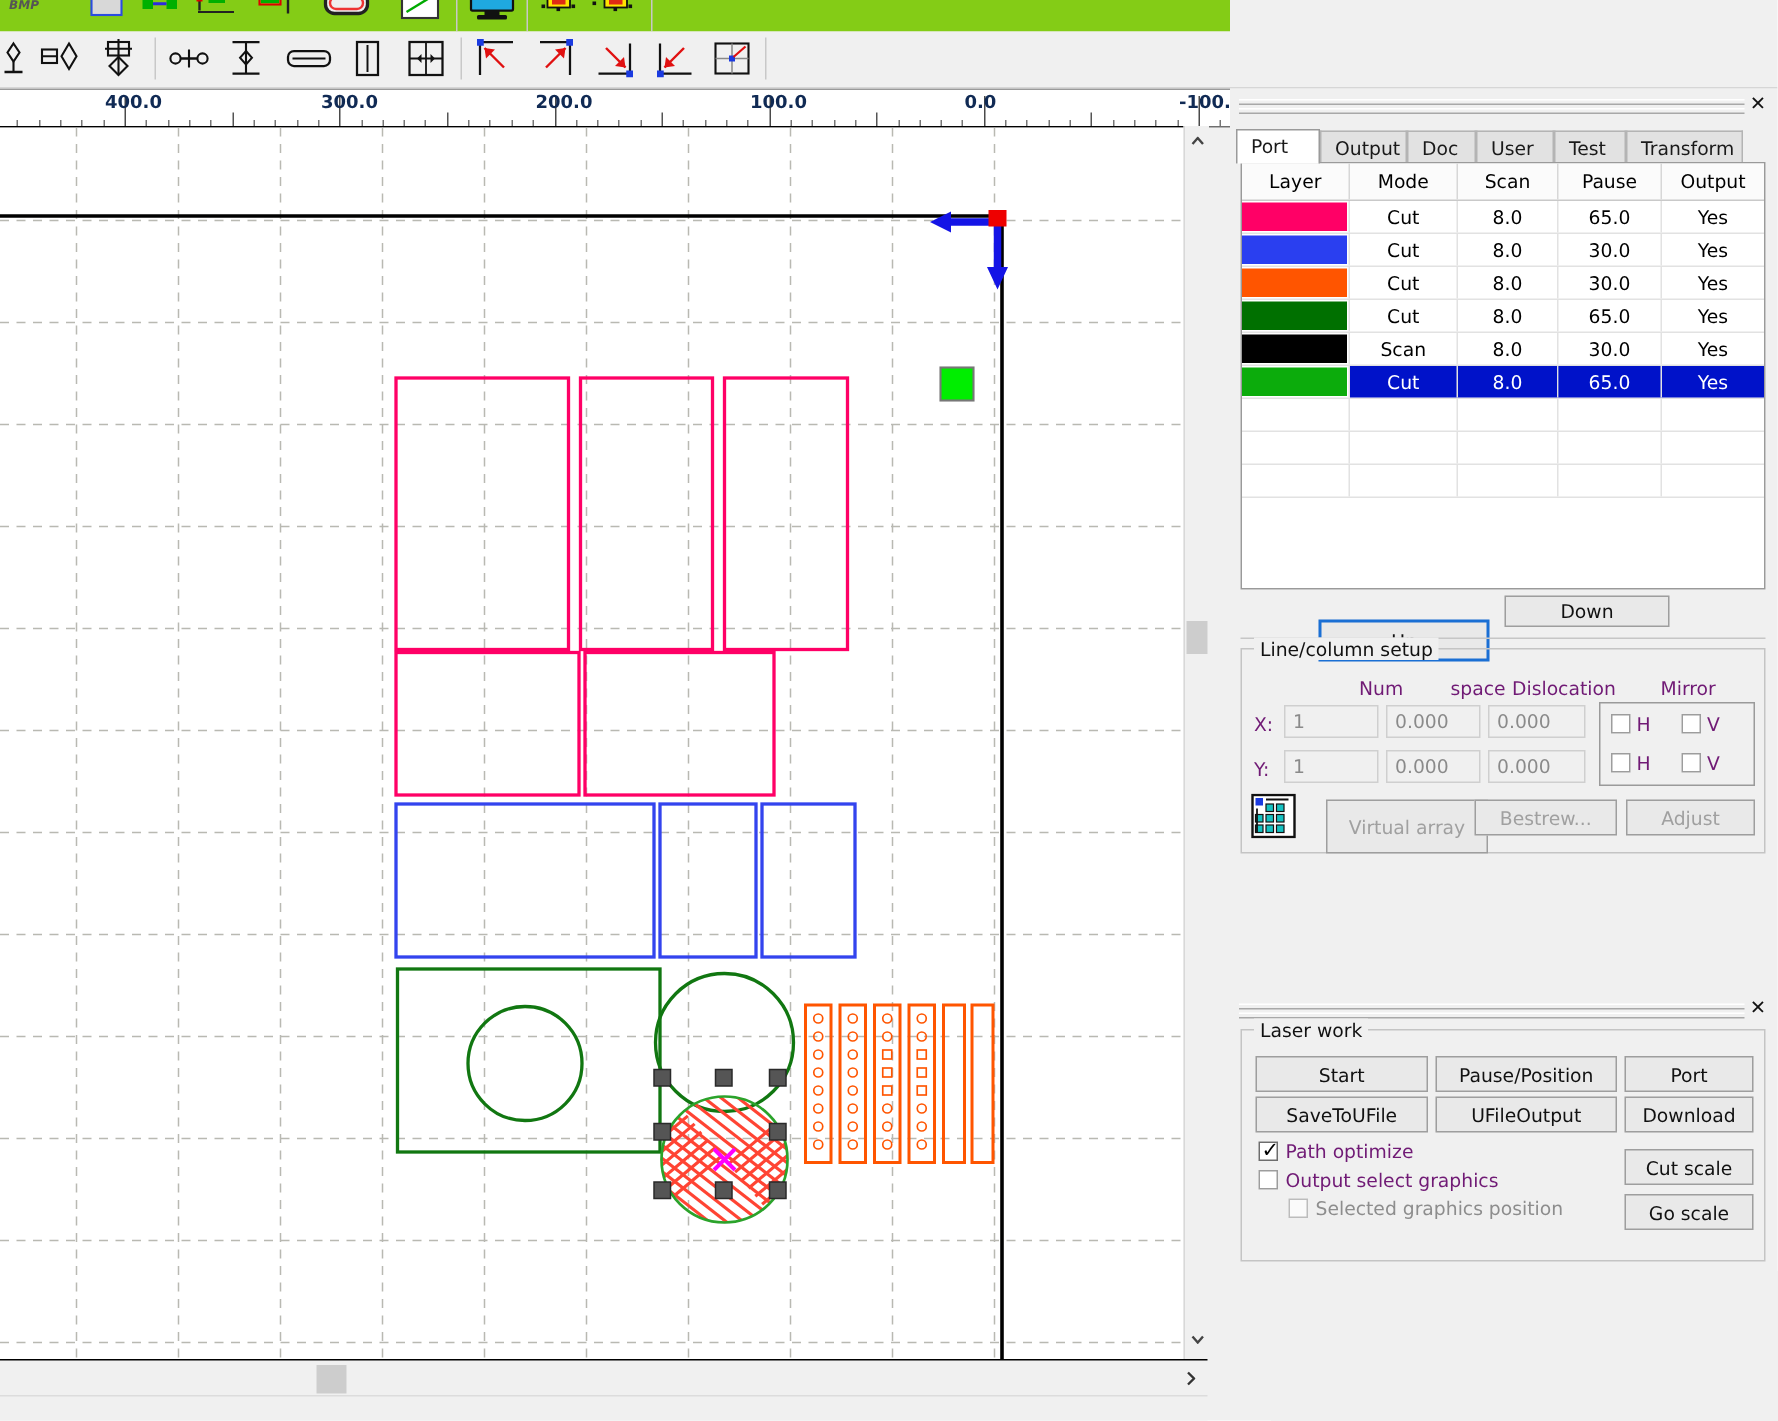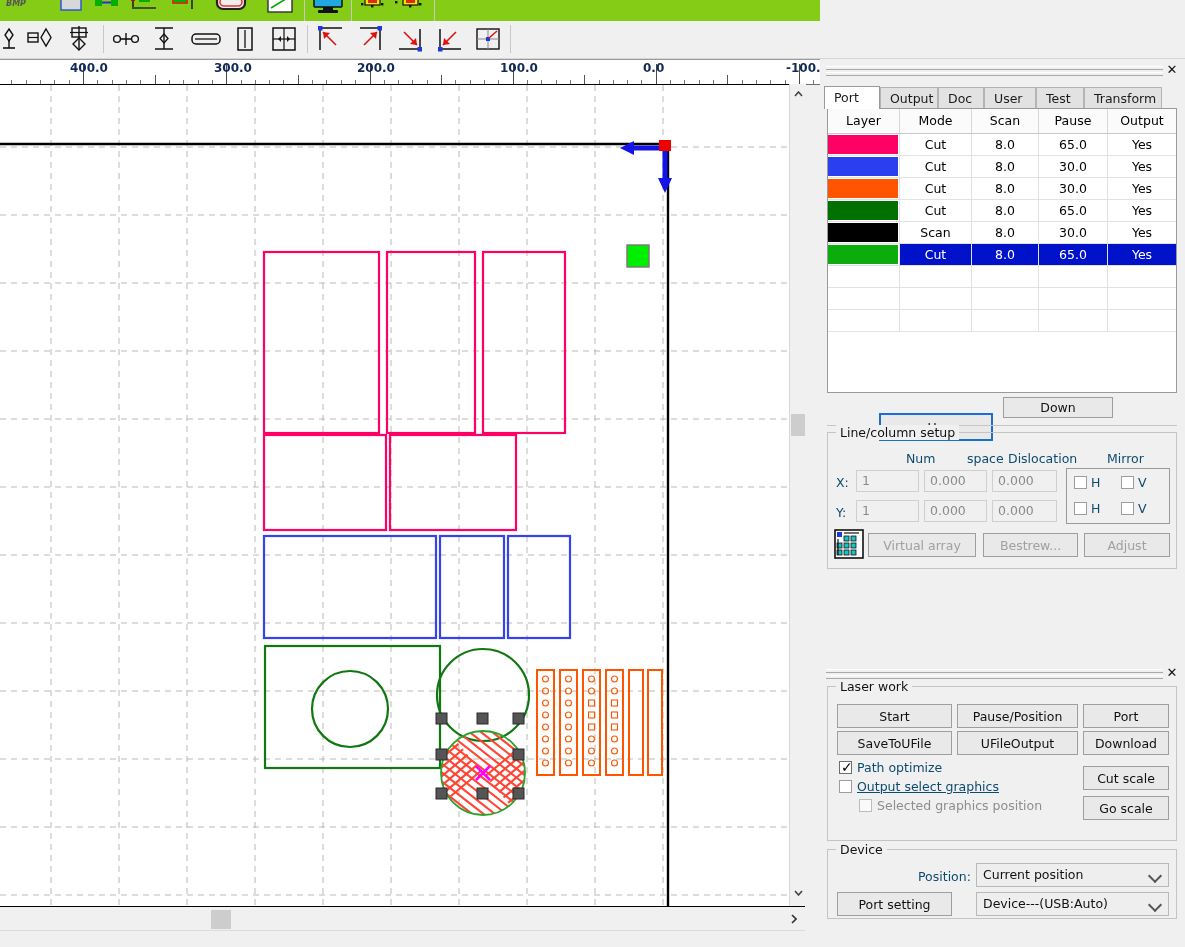--- a/index.html
+++ b/index.html
@@ -75,21 +75,21 @@
        font-family:"DejaVu Sans","Liberation Sans",sans-serif;}
   .btn.focus{border:2px solid #1a6fd4;}
   .btn.disabled{color:#a0a0a0;}
 
   .updown{position:absolute;left:7px;top:338px;width:350px;height:21px;}
   .sep-line{position:absolute;left:7px;width:350px;height:1px;background:#c6c6c6;}
 
   .group{position:absolute;border:1px solid #c4c4c4;box-sizing:border-box;}
   .group > .g-title{position:absolute;top:-8px;left:8px;background:#f0f0f0;padding:0 4px;font-size:12.5px;color:#111;}
 
-  .lbl{position:absolute;font-size:12.5px;color:#0c4a6e;}
+  .lbl{position:absolute;font-size:12.5px;color:#701a75;}
   .inp{position:absolute;background:#f0f0f0;border:1px solid #cfcfcf;box-sizing:border-box;
        font-size:12.5px;color:#8a8a8a;padding-left:5px;line-height:20px;height:22px;}
   .chk{position:absolute;width:13px;height:13px;background:#fff;border:1px solid #6d6d6d;box-sizing:border-box;}
   .chk.off{border-color:#9d9d9d;}
   .chk.dim{border-color:#bcbcbc;background:#fafafa;}
   .chk-tick{position:absolute;left:1px;top:-3px;font-size:14px;color:#000;}
 
   .sel-box{position:absolute;background:#eeeeee;border:1px solid #b9b9b9;box-sizing:border-box;
            font-size:12.5px;color:#111;line-height:22px;padding-left:6px;height:24px;}
   .sel-arrow{position:absolute;right:8px;top:7px;width:8px;height:8px;border-right:2px solid #555;border-bottom:2px solid #555;transform:rotate(45deg);}
@@ -707,21 +707,21 @@
               <rect x="17" y="14" width="5" height="5"></rect>
             <rect x="10" y="21" width="5" height="5"></rect>
               <rect x="17" y="21" width="5" height="5"></rect>
             <rect x="3" y="14" width="5" height="5"></rect>
               <rect x="3" y="21" width="5" height="5"></rect>
           </g>
           <line x1="10" y1="4" x2="25" y2="4" stroke="#111" stroke-width="1.2"></line>
           <line x1="4" y1="10" x2="4" y2="26" stroke="#111" stroke-width="1.2"></line>
         </svg>
       </div>
-      <div class="btn disabled" style="position:absolute;left:40px;top:100px;width:108px;height:24px;">Virtual array</div>
+      <div class="btn disabled" style="position:absolute;left:56px;top:100px;width:108px;height:36px;">Virtual array</div>
       <div class="btn disabled" style="position:absolute;left:155px;top:100px;width:95px;height:24px;">Bestrew...</div>
       <div class="btn disabled" style="position:absolute;left:256px;top:100px;width:86px;height:24px;">Adjust</div>
     </div>
 
     <div class="lw-grip" style="left:6px;top:608px;width:337px;height:12px;">
       <i style="display:block;height:2px;margin-top:2px;border-top:1px solid #fff;border-bottom:1px solid #a8a8a8;"></i>
       <i style="display:block;height:2px;margin-top:2px;border-top:1px solid #fff;border-bottom:1px solid #a8a8a8;"></i>
     </div>
     <div class="grip-close" style="right:6px;top:606px;">✕</div>
 
@@ -735,38 +735,23 @@
       <div class="btn" style="position:absolute;left:9px;top:44px;width:115px;height:24px;">SaveToUFile</div>
       <div class="btn" style="position:absolute;left:129px;top:44px;width:121px;height:24px;">UFileOutput</div>
       <div class="btn" style="position:absolute;left:255px;top:44px;width:86px;height:24px;">Download</div>
 
       <div class="chk" style="left:11px;top:74px;">
         <span class="chk-tick">✓</span>
       </div>
       <span class="lbl" style="left:29px;top:73px;">Path optimize</span>
 
       <div class="chk off" style="left:11px;top:93px;"></div>
-      <span class="lbl" style="left:29px;top:92px;text-decoration:underline;">Output select graphics</span>
+      <span class="lbl" style="left:29px;top:92px;">Output select graphics</span>
 
       <div class="chk dim" style="left:31px;top:112px;"></div>
       <span class="lbl" style="left:49px;top:111px;color:#8d8d8d;">Selected graphics position</span>
 
       <div class="btn" style="position:absolute;left:255px;top:79px;width:86px;height:24px;">Cut scale</div>
       <div class="btn" style="position:absolute;left:255px;top:109px;width:86px;height:24px;">Go scale</div>
     </div>
 
-    <div class="group" style="left:7px;top:790px;width:350px;height:70px;">
-      <span class="g-title">Device</span>
-
-      <span class="lbl" style="left:90px;top:19px;">Position:</span>
-      <div class="sel-box" style="left:148px;top:13px;width:193px;">
-        <span>Current position</span>
-        <span class="sel-arrow"></span>
-      </div>
-
-      <div class="btn" style="position:absolute;left:9px;top:42px;width:115px;height:24px;">Port setting</div>
-      <div class="sel-box" style="left:148px;top:42px;width:193px;">
-        <span>Device---(USB:Auto)</span>
-        <span class="sel-arrow"></span>
-      </div>
-    </div>
   </div>
 </div>
 
 </body></html>

